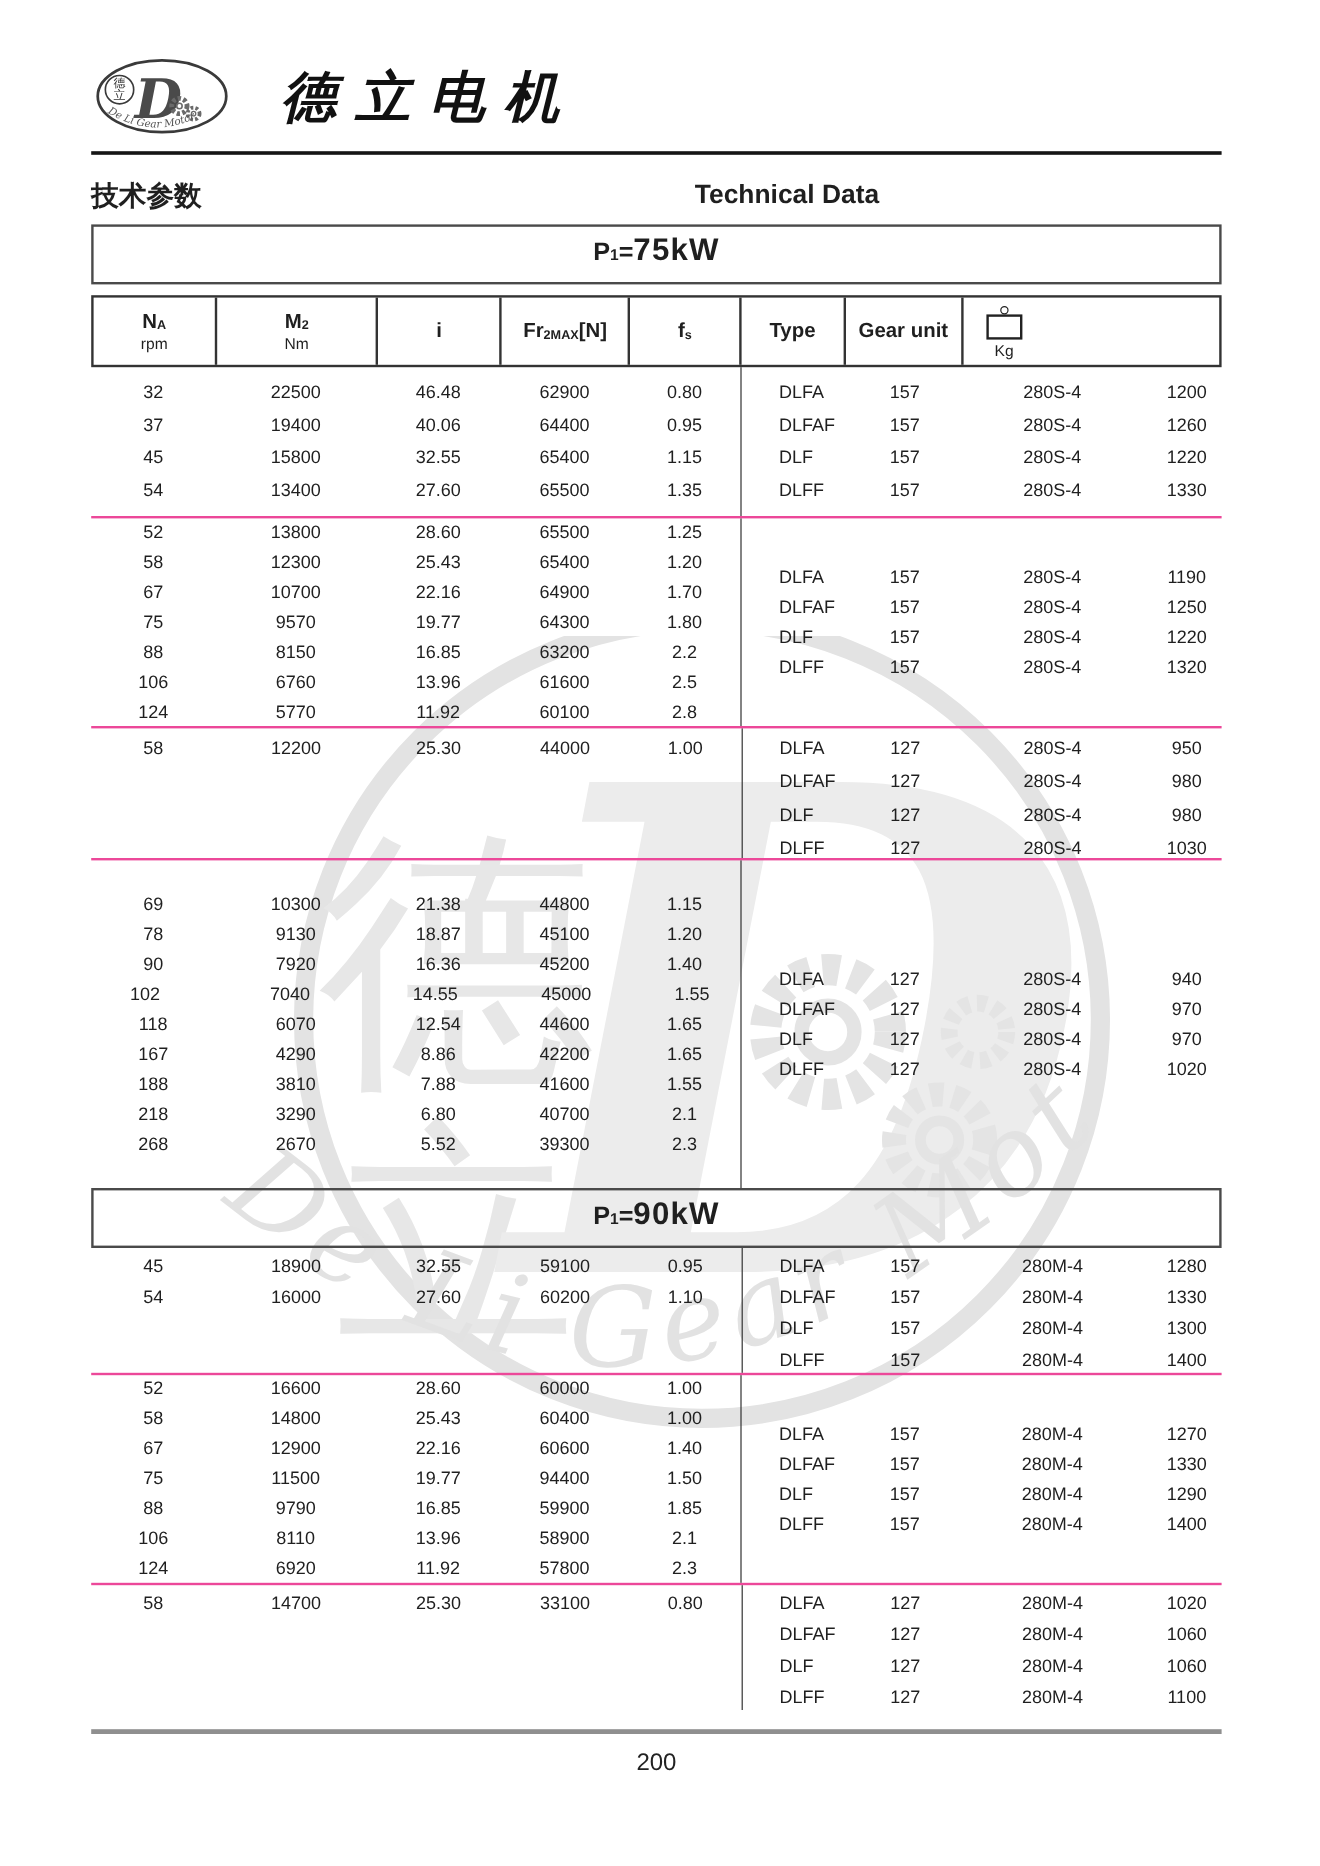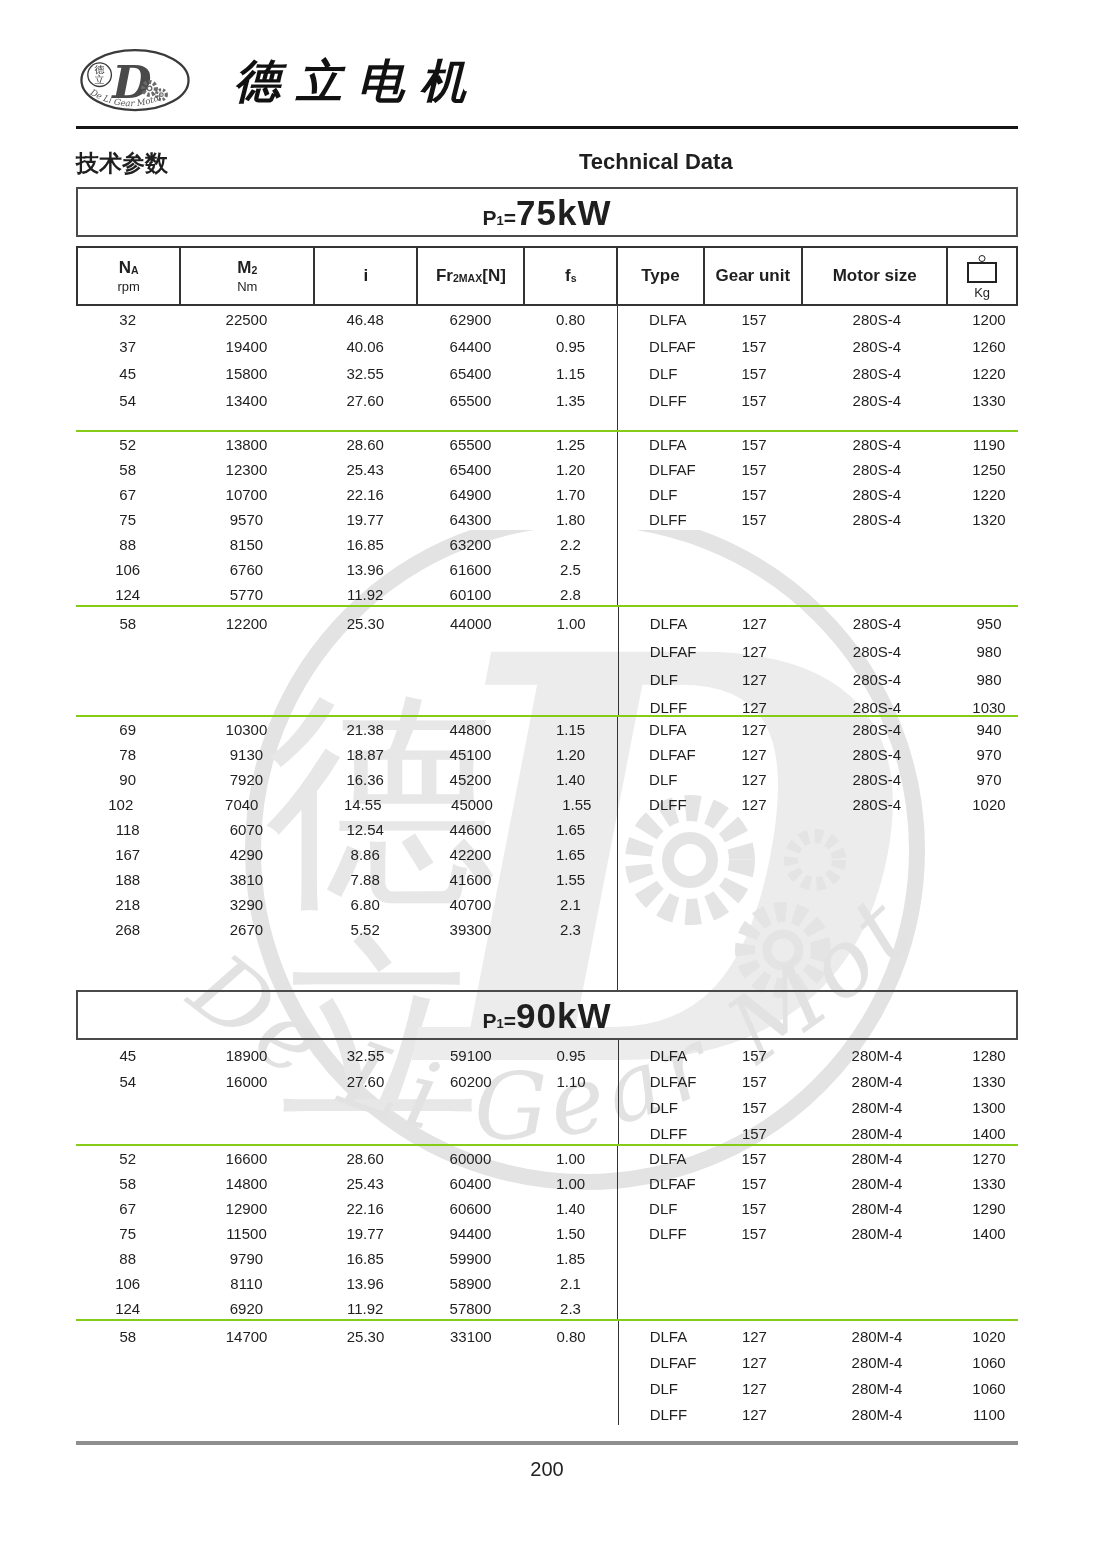--- a/index.html
+++ b/index.html
@@ -18,43 +18,43 @@
   .title-cn { position:absolute; left:0; top:0; font-size:23px; font-weight:bold; }
   .title-en { position:absolute; left:503px; top:1px; font-size:22px; font-weight:bold; }
 
   
   .power-box { height:42px; border:2px solid #4a4a4a; display:flex; align-items:baseline; justify-content:center;
                padding-top:4px; box-sizing:content-box; background:transparent; }
   .power-box.first { margin-top:12px; }
   .p-pre { font-size:21px; font-weight:bold; }
   .p-sub { font-size:13px; font-weight:bold; }
   .p-eq  { font-size:21px; font-weight:bold; }
-  .p-val { font-size:35px; font-weight:bold; letter-spacing:1px; }
+  .p-val { font-size:26px; font-weight:bold; letter-spacing:1px; }
 
   
   .cols { display:flex; margin-top:9px; border:2px solid #333; height:56px; box-sizing:content-box; }
   .hcell { display:flex; flex-direction:column; align-items:center; justify-content:center; gap:1px;
            border-right:2px solid #333; box-sizing:border-box; }
   .hcell:last-child { border-right:none; }
   .hmain { font-weight:bold; font-size:17px; white-space:nowrap; }
   .hsub  { font-size:0.62em; vertical-align:-0.12em; font-weight:bold; }
   .hunit { font-size:13px; }
   .w-na{width:11.0%} .w-m2{width:14.3%} .w-i{width:11.0%} .w-fr{width:11.4%} .w-fs{width:9.9%}
   .w-type{width:9.2%} .w-gear{width:10.5%} .w-motor{width:15.5%} .w-kg{width:7.2%}
 
   .weight-icon { position:relative; width:26px; height:17px; border:2px solid #222; margin-top:9px; margin-bottom:1px; }
   .weight-icon::before { content:''; position:absolute; top:-9px; left:50%; transform:translateX(-50%);
                          width:5px; height:5px; border:1.5px solid #222; border-radius:50%; background:#fff; }
 
   
   .block { display:flex; box-sizing:border-box; }
-  .block.sep { border-top:2px solid #84cc16; }
+  .block.sep { border-top:2px solid #ec4899; }
   .bleft  { width:57.5%; display:flex; flex-direction:column; }
   .bright { width:42.5%; display:flex; flex-direction:column; border-left:1.5px solid #333; }
-  .jc { justify-content:flex-start; }
+  .jc { justify-content:center; }
   .jt { justify-content:flex-start; padding-top:2px; box-sizing:border-box; }
   .row { display:flex; align-items:center; flex:0 0 auto; }
   .cell { font-size:15px; text-align:center; box-sizing:border-box; white-space:nowrap; }
   .c-na{width:19.1%} .c-m2{width:24.8%} .c-i{width:19.1%} .c-fr{width:19.8%} .c-fs{width:17.2%}
   .c-type{width:21.6%; text-align:left; padding-left:31px;}
   .c-gear{width:24.8%} .c-motor{width:36.6%} .c-kg{width:17.0%; padding-left:10px;}
 
   .footer-rule { height:4px; background:#8f8f8f; margin-top:16px; }
   .page-num { text-align:center; font-size:20px; margin-top:13px; color:#222; }
 </style>
@@ -135,23 +135,20 @@
         </div>
         <div class="hcell w-fs">
           <div class="hmain"><span>f</span><span class="hsub">s</span></div>
         </div>
         <div class="hcell w-type">
           <div class="hmain"><span>Type</span></div>
         </div>
         <div class="hcell w-gear">
           <div class="hmain"><span>Gear unit</span></div>
         </div>
-        <div class="hcell w-motor">
-          <div class="hmain"><span>Motor size</span></div>
-        </div>
         <div class="hcell w-kg">
           <div class="weight-icon"></div>
           <div class="hunit">Kg</div>
         </div>
       </div>
 
     <div id="blocks0">
         <div class="block" style="height: 124px;">
           <div class="bleft jc">
             <div class="row" style="height: 27px;">

